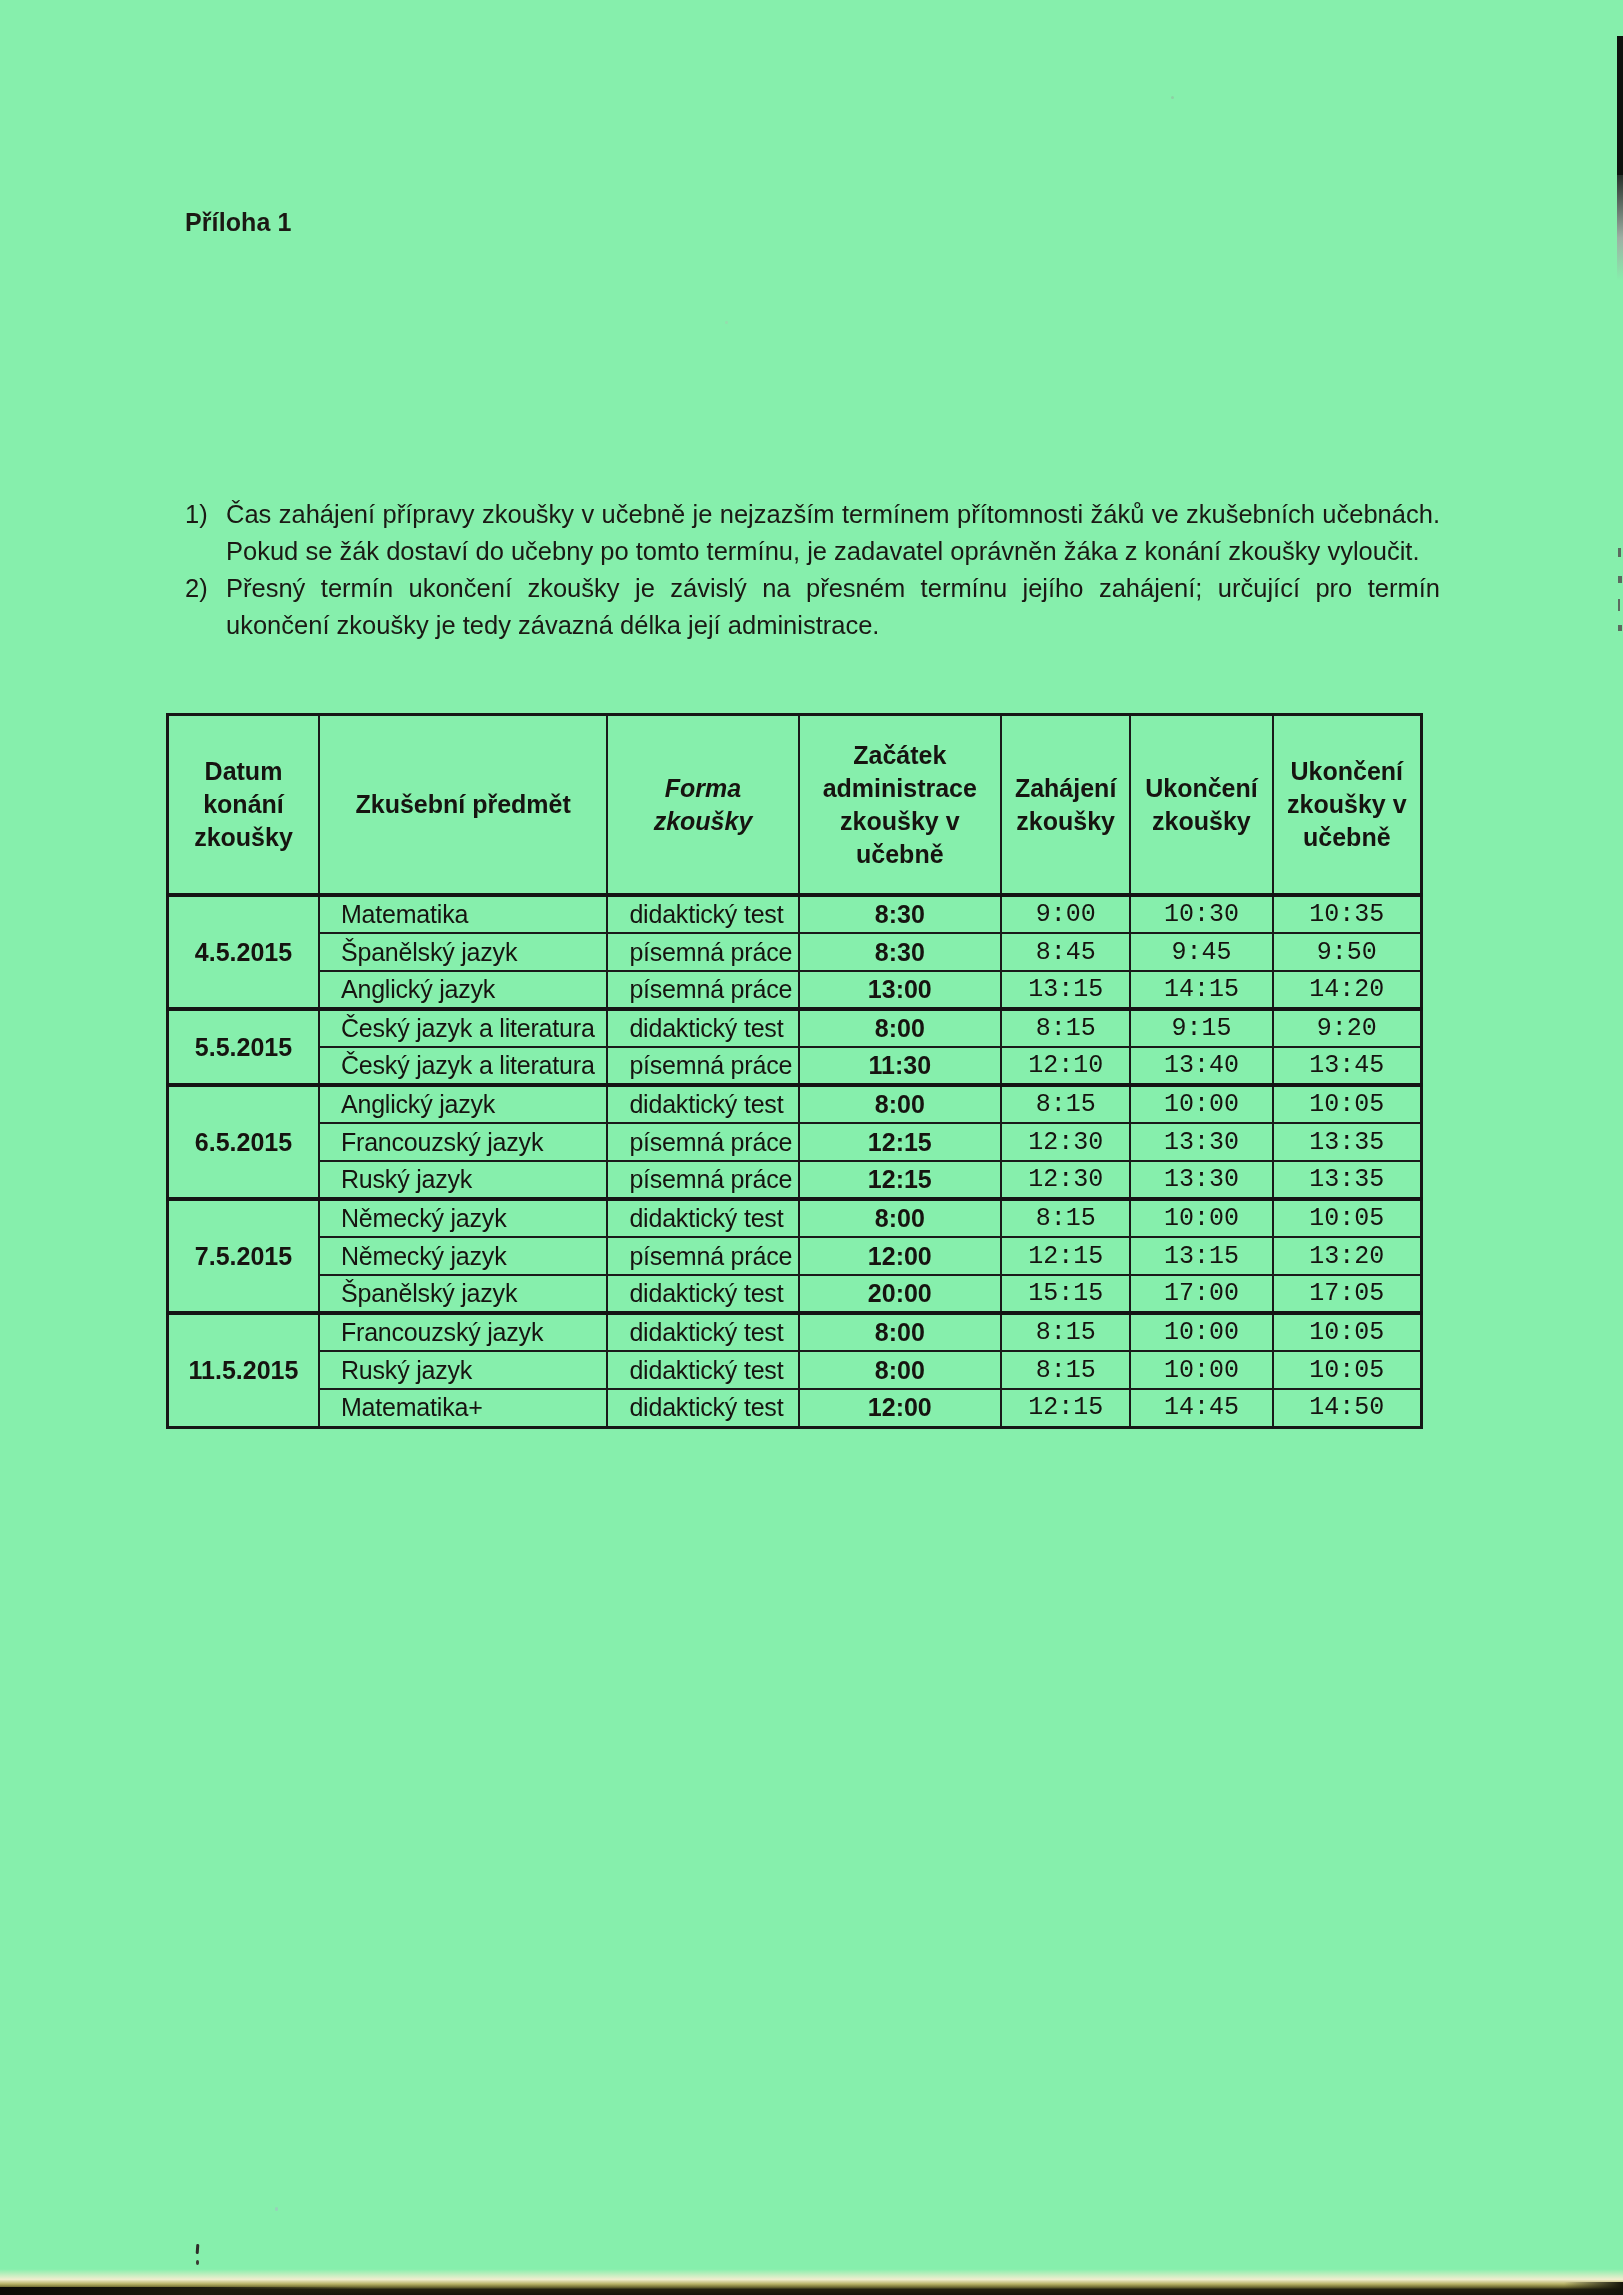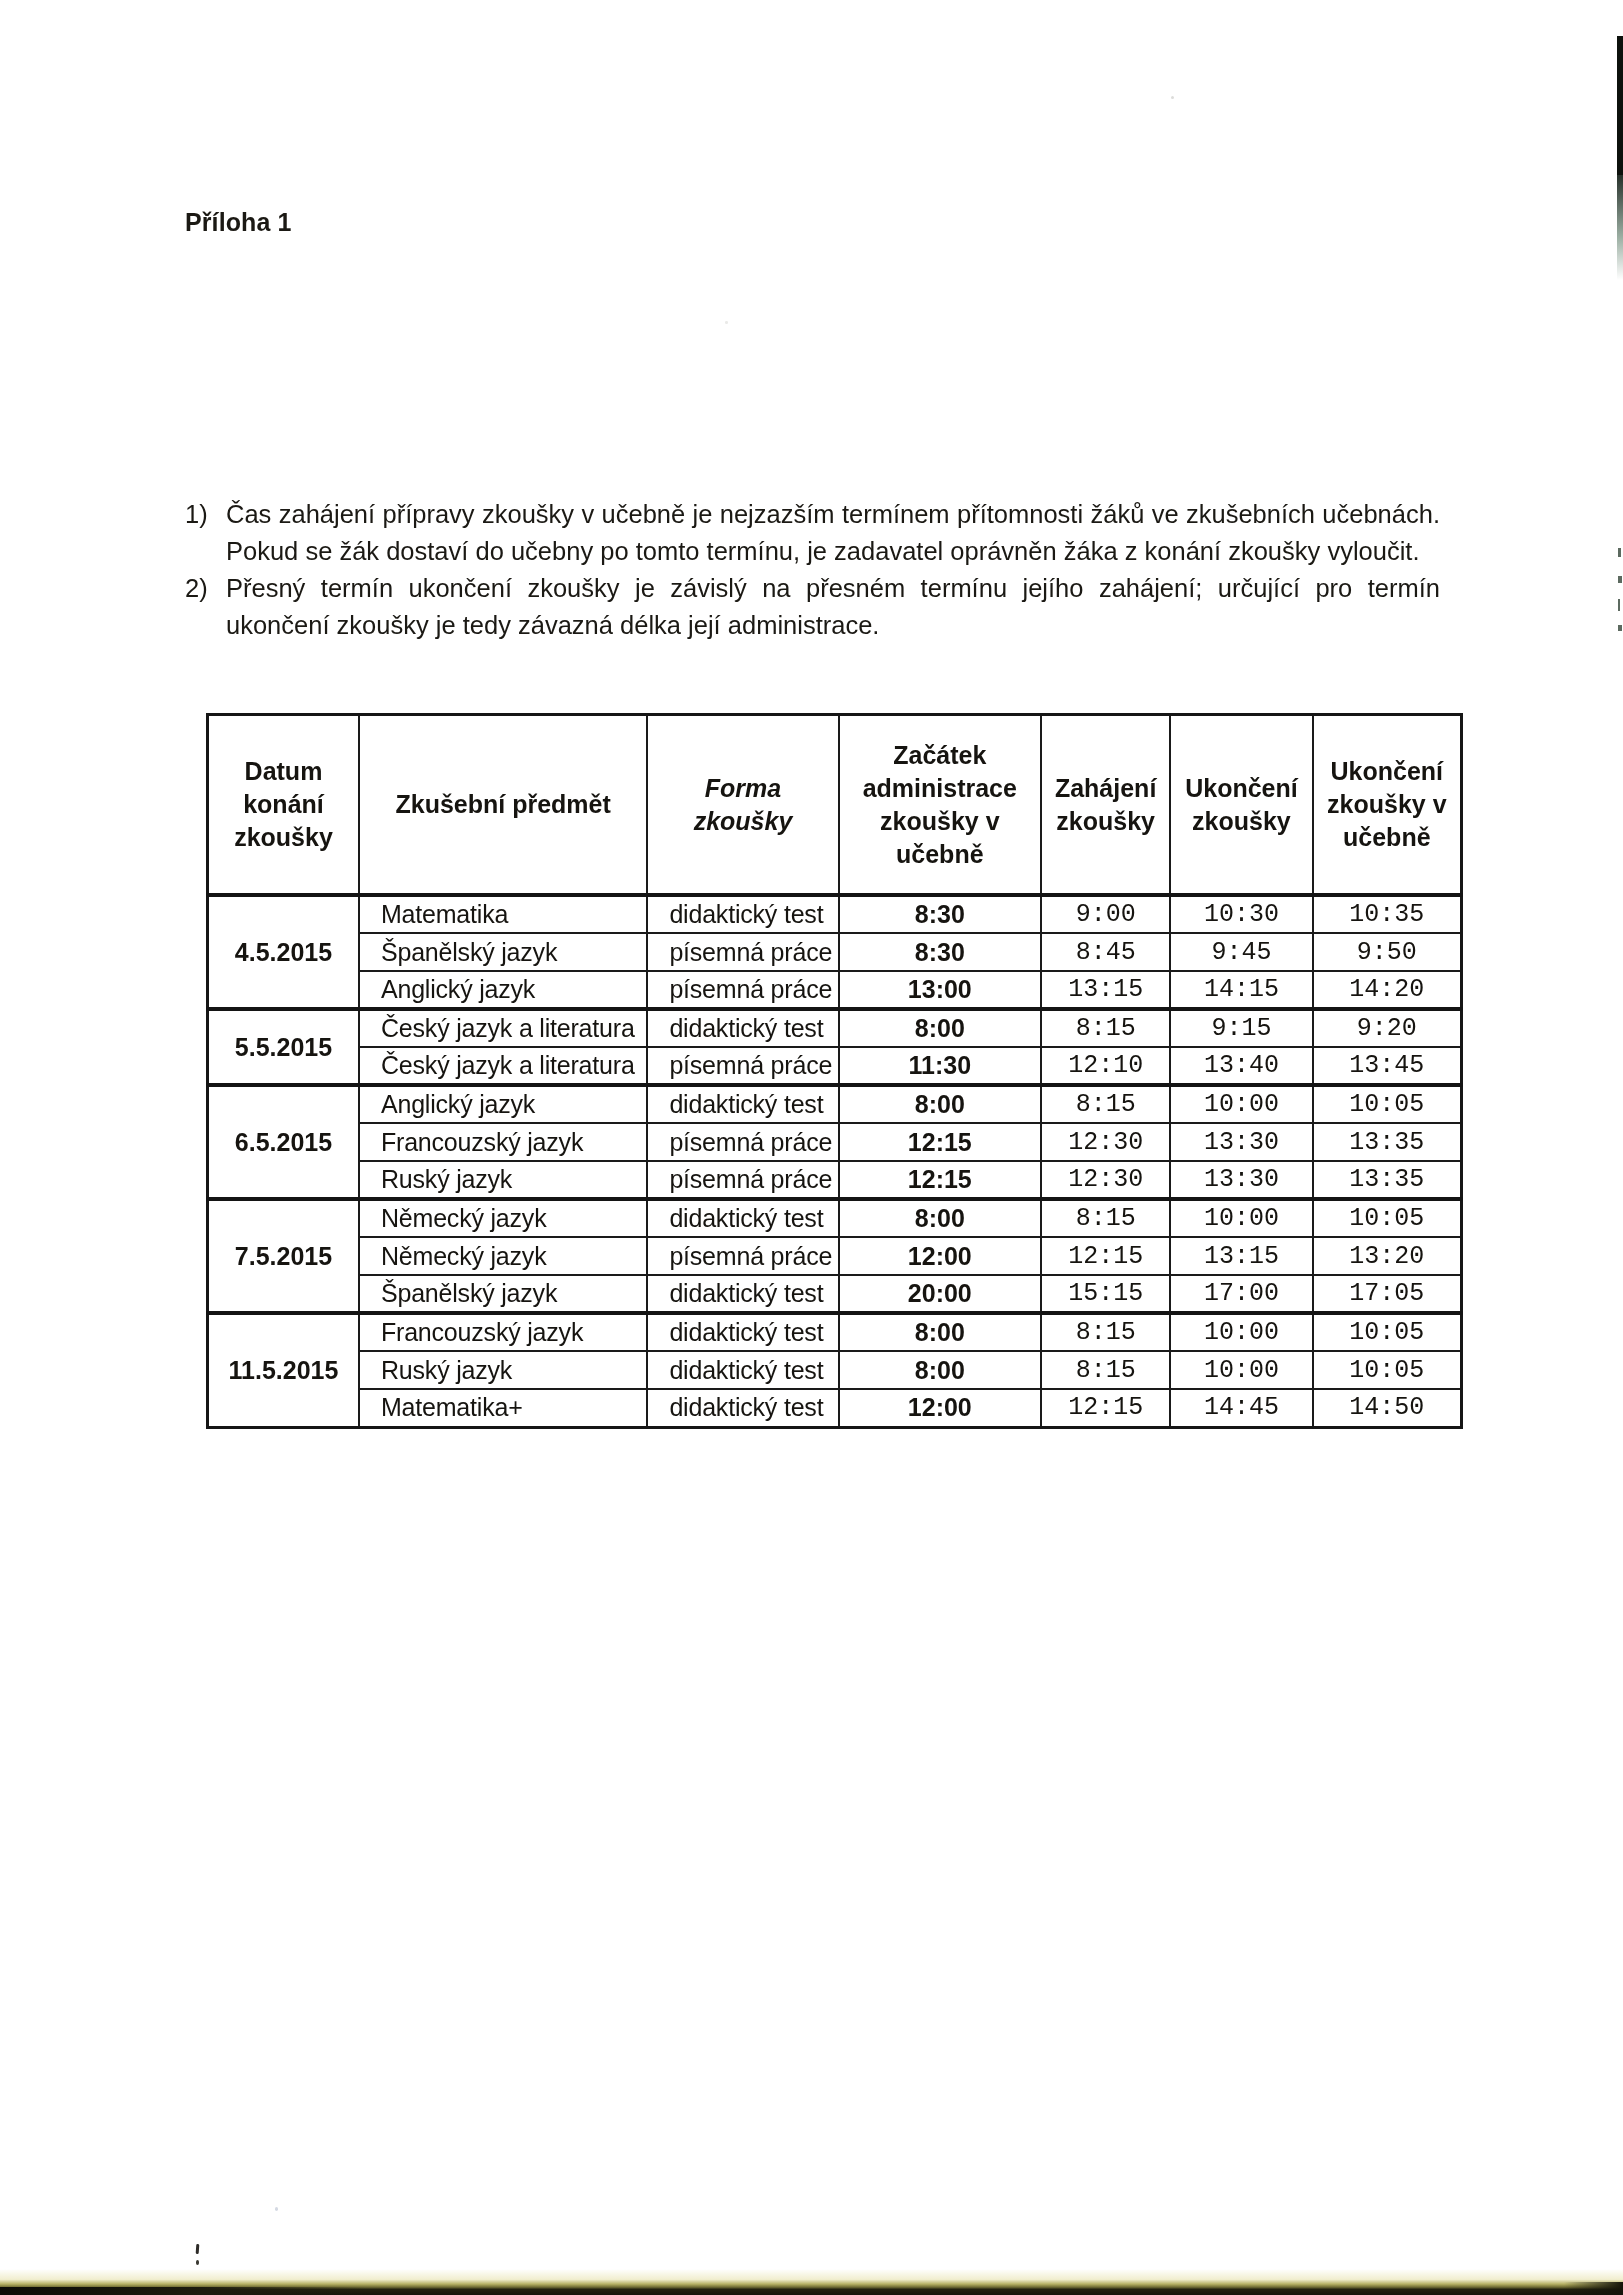--- a/index.html
+++ b/index.html
@@ -1,19 +1,19 @@
 <!DOCTYPE html>
 <html lang="cs" style="font-size:10.5px"><head>
 <meta charset="utf-8">
 <style>
   html,body{margin:0;padding:0;background:#9a9a9a;}
   .page{
     position:relative;
     width:1623px;height:2295px;
-    background:#ffffff;
+    background:#86efac;
     overflow:hidden;
     font-family:"Liberation Sans","DejaVu Sans",sans-serif;
     color:#1b1914;
   }
   
   .attachment{
     position:absolute;left:185px;top:208px;
     font-size:25px;font-weight:bold;letter-spacing:0.1px;
     white-space:nowrap;
   }
@@ -32,21 +32,20 @@
   }
   .note{display:flex;align-items:flex-start;}
   .note-number{flex:0 0 41px;}
   .note-text{flex:1 1 auto;text-align:justify;}
   
   .exam-table{
     position:absolute;left:166px;top:713px;width:1257px;
     border-collapse:collapse;table-layout:fixed;
     font-size:25px;color:#161410;
     border:3.9px solid #161616;
-    margin-left:40px;
   }
   .exam-table col.c1{width:12.08%}
   .exam-table col.c2{width:23.0%}
   .exam-table col.c3{width:15.25%}
   .exam-table col.c4{width:16.14%}
   .exam-table col.c5{width:10.31%}
   .exam-table col.c6{width:11.35%}
   .exam-table col.c7{width:11.87%}
   .exam-table th,.exam-table td{
     border:2px solid #1a1a1a;

